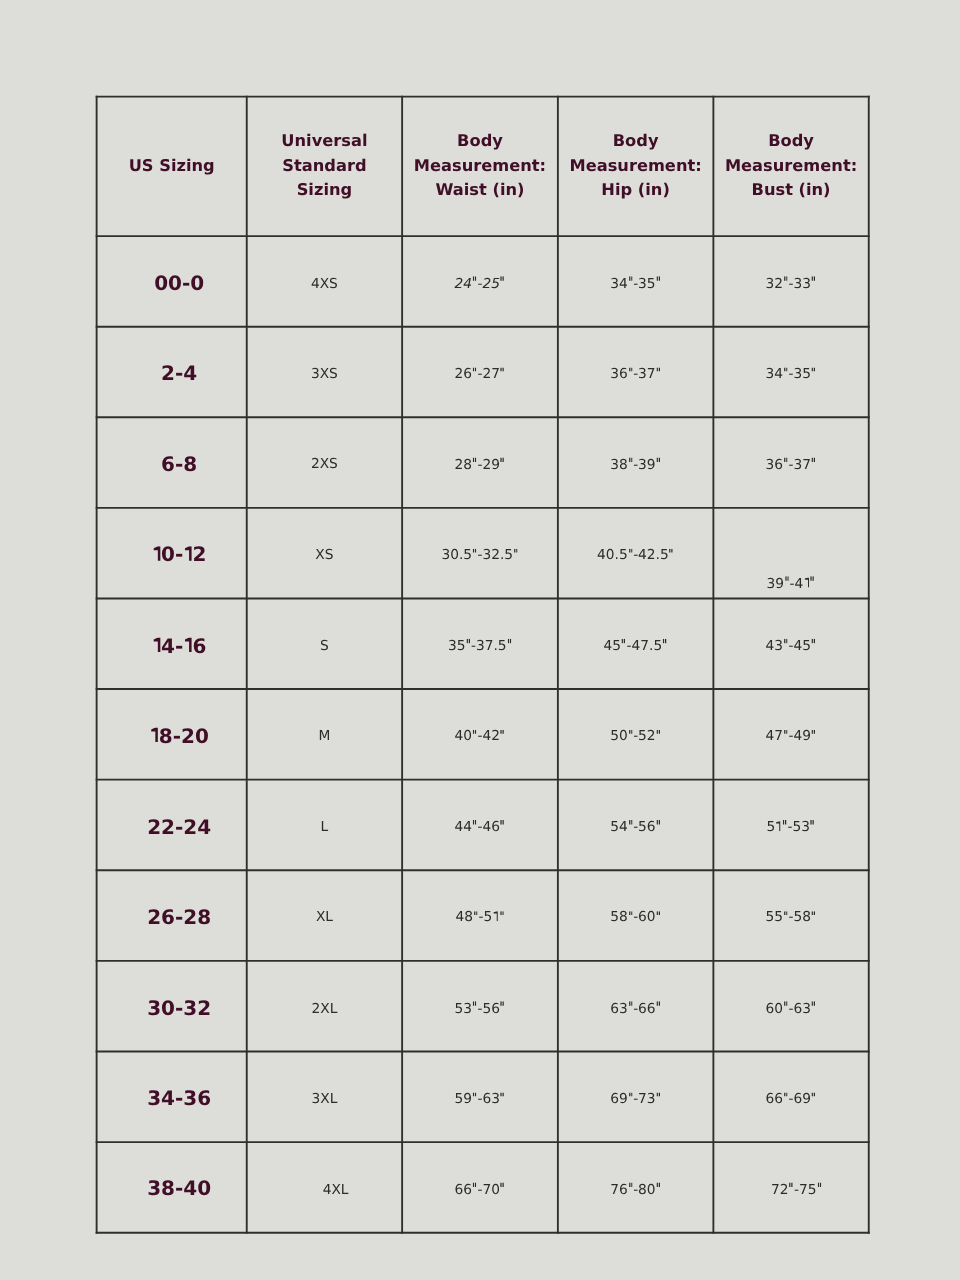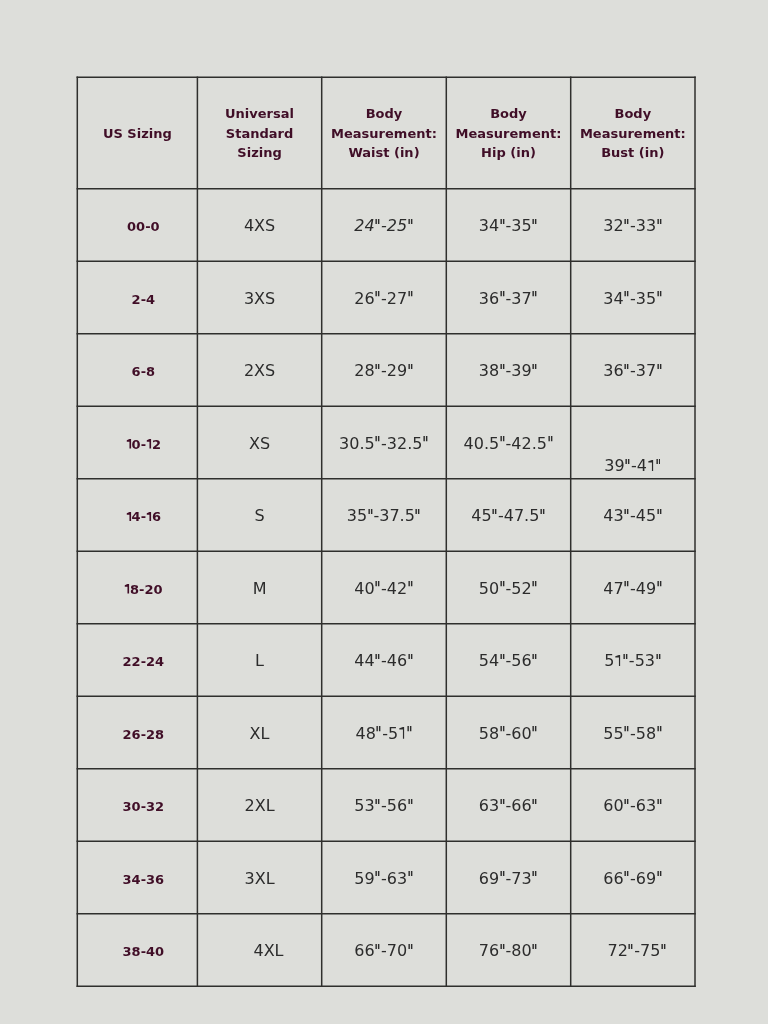--- a/index.html
+++ b/index.html
@@ -26,28 +26,28 @@
     color:#400e27;
     font-weight:bold;
     font-size:13px;
     line-height:19.3px;
   }
   .hdr-line { display:block; }
   .hdr-lines { position:relative; top:0.1px; }
   .us-cell {
     color:#400e27;
     font-weight:bold;
-    font-size:13px;
+    font-size:16px;
     line-height:1;
     padding-left:12px;
   }
   .val-cell {
     color:#2c2c2c;
     font-weight:normal;
-    font-size:16px;
+    font-size:11px;
     line-height:1;
   }
   .cell-text { display:inline-block; position:relative; top:1.2px; }
   .us-cell .cell-text { top:1.6px; }
   
   .one { display:inline-block; width:0.46em; height:0.729em; vertical-align:baseline; }
   .val-cell .one { width:0.50em; height:0.727em; }
   
   .inch { display:inline-block; width:0.31em; height:0.335em; vertical-align:baseline;
           position:relative; top:-0.445em; margin:0 0.055em 0 0.035em; }

